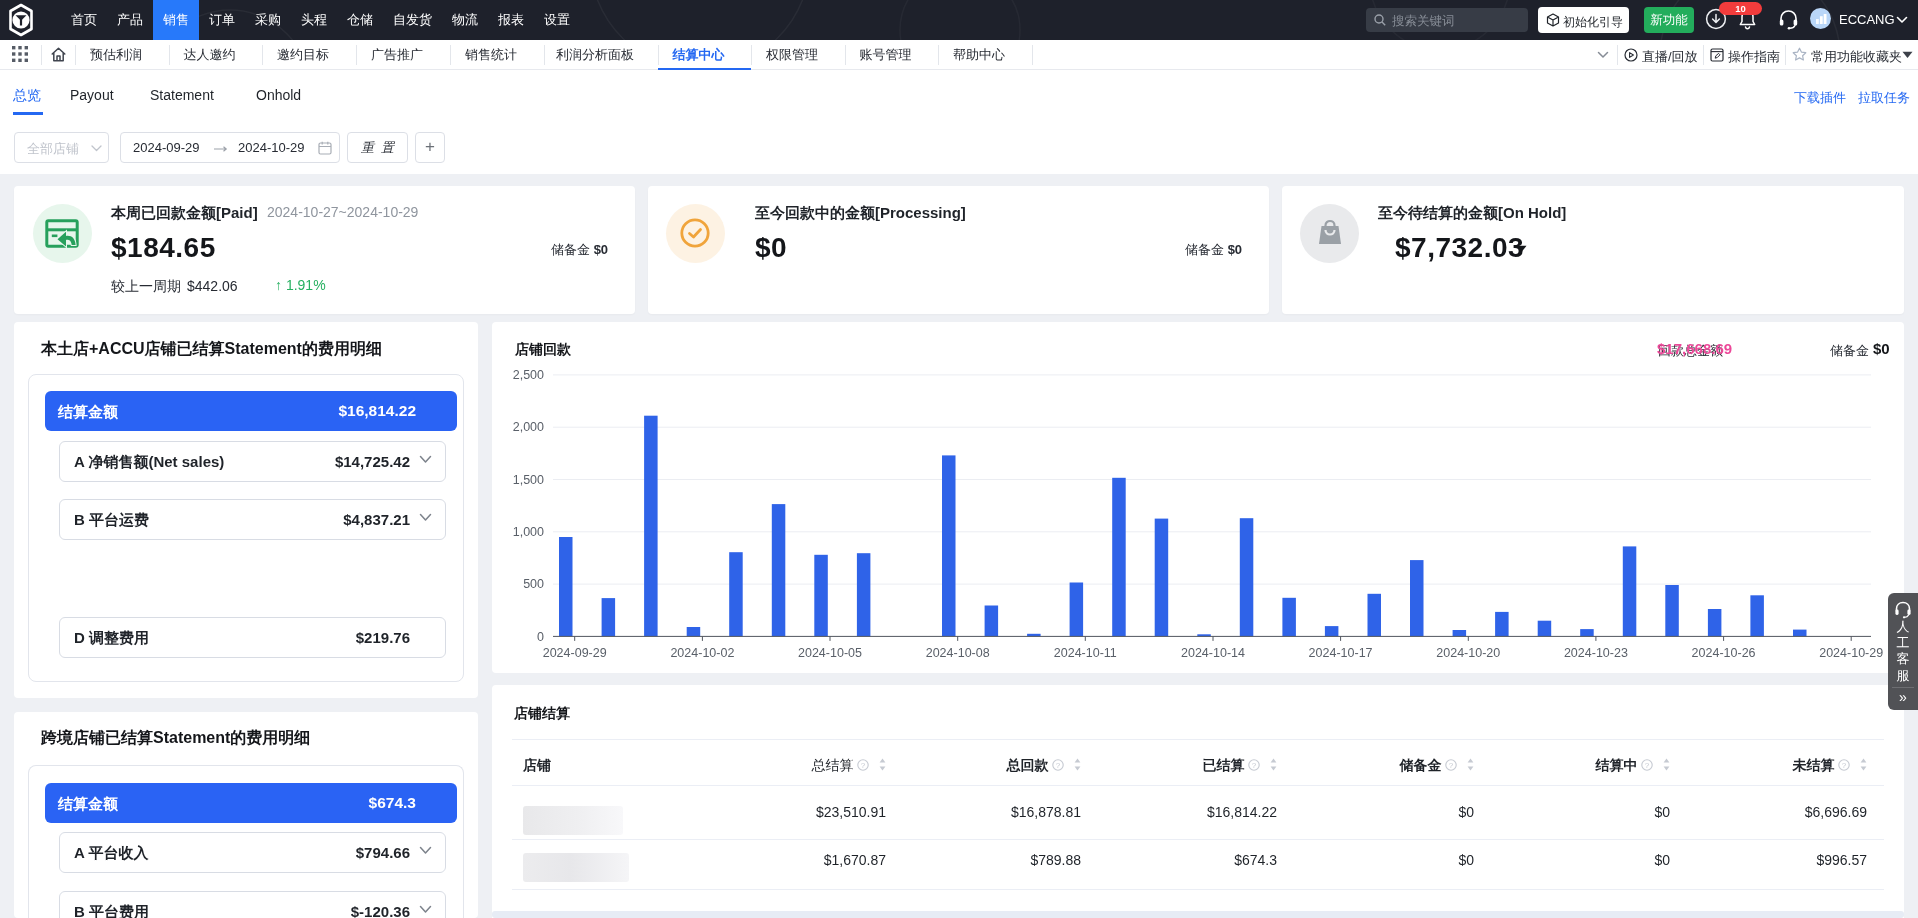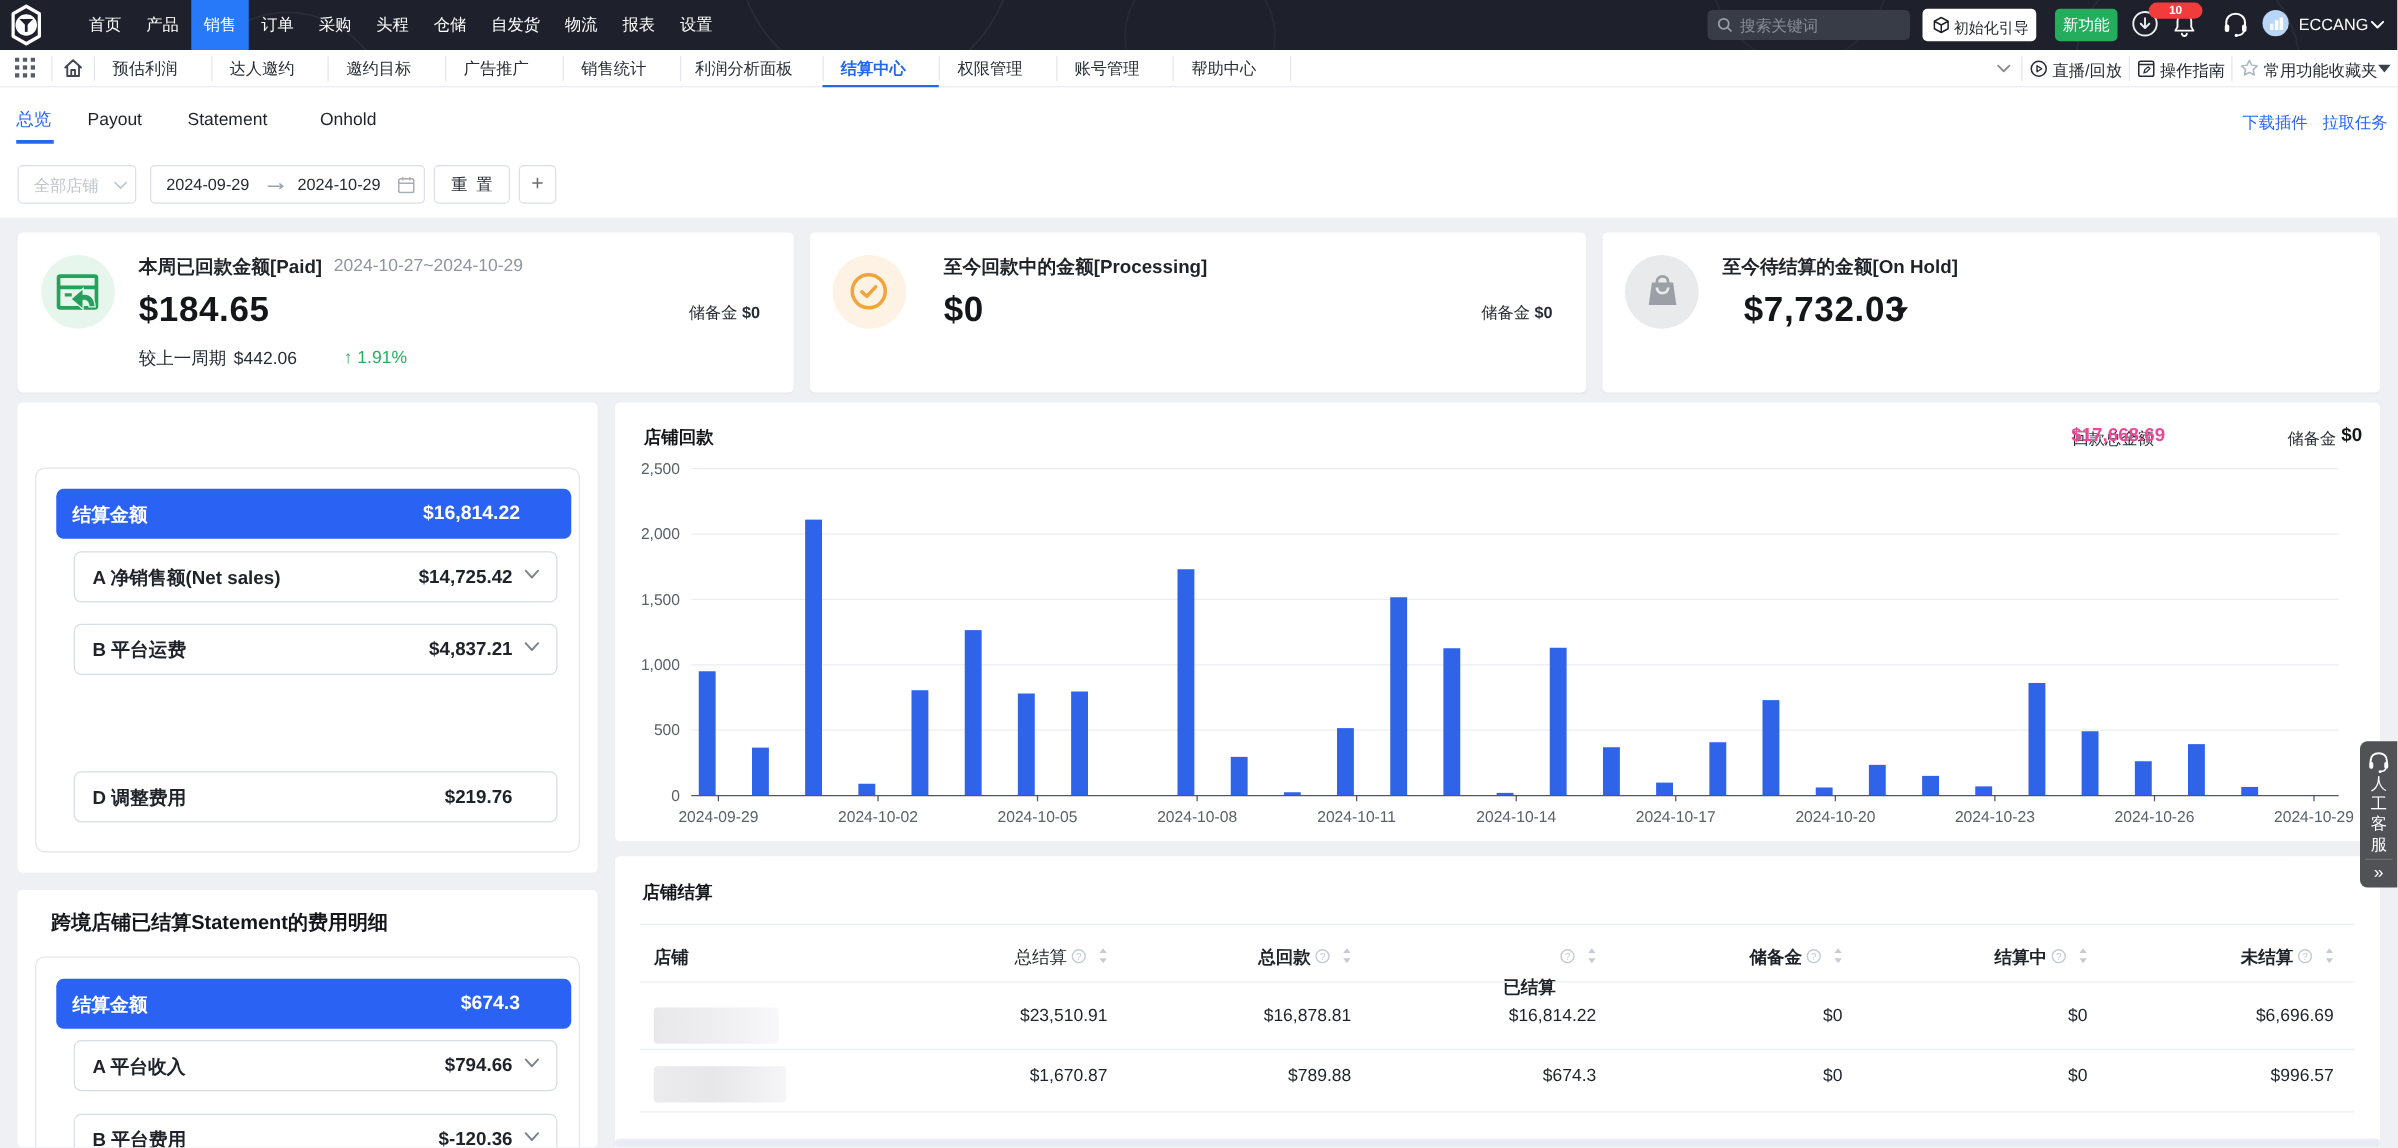--- a/index.html
+++ b/index.html
@@ -190,21 +190,21 @@
     <span class="abs" style="left:12px;top:7px;color:#272b33;">2024-09-29</span>
     <svg class="abs" style="left:93px;top:13px" width="14" height="6" viewBox="0 0 14 6">
         <path d="M0 3 L12 3 M9.5 0.8 L12.2 3 L9.5 5.2" fill="none" stroke="#9ca1a9" stroke-width="1.2"></path>
       </svg>
     <span class="abs" style="left:117px;top:7px;color:#272b33;">2024-10-29</span>
     <svg class="abs" style="left:197px;top:8px" width="14" height="14" viewBox="0 0 14 14">
         <rect x="1" y="2" width="12" height="11" rx="1.5" fill="none" stroke="#a8adb5" stroke-width="1.2"></rect>
         <path d="M1 5.5 L13 5.5 M4.2 0.8 L4.2 3.4 M9.8 0.8 L9.8 3.4" stroke="#a8adb5" stroke-width="1.2" fill="none"></path>
       </svg>
   </div>
-  <div class="ctl" style="left:347px;width:61px;text-align:center;line-height:29px;color:#272b33;"><span style="letter-spacing:7px;margin-left:7px;">重置</span></div>
+  <div class="ctl" style="left:347px;width:61px;text-align:center;line-height:29px;color:#272b33;font-style:italic;"><span style="letter-spacing:7px;margin-left:7px;">重置</span></div>
   <div class="ctl" style="left:415px;width:30px;text-align:center;line-height:27px;color:#6b7077;font-size:17px;">+</div>
 </div>
 
 <div class="card" style="left:14px;width:621px;">
   <div class="cico" style="left:18.5px;background:#e7f6ec;">
     <svg width="34" height="29" viewBox="0 0 34 29">
         <rect x="1.8" y="1.8" width="30.4" height="25.4" rx="1.5" fill="none" stroke="#27a05c" stroke-width="3"></rect>
         <line x1="3" y1="10.8" x2="31" y2="10.8" stroke="#27a05c" stroke-width="3"></line>
         <line x1="6.8" y1="16.8" x2="12.4" y2="16.8" stroke="#27a05c" stroke-width="2.6"></line>
         <path d="M12.5 20.2 L21 12.8 L21 16.9 C26.5 16.1 30.2 19.2 30.6 26 L26.7 26 C26.2 21.7 24 20.6 21 20.9 L21 27.4 Z" fill="#27a05c" stroke="#e7f6ec" stroke-width="2" paint-order="stroke"></path>
@@ -238,20 +238,21 @@
       </svg>
   </div>
   <span class="ctitle" style="left:96px;">至今待结算的金额[On Hold]</span>
   <span class="cbig" style="left:113px;">$7,732.03</span>
   <svg class="abs" style="left:234px;top:59px" width="11" height="8" viewBox="0 0 11 8">
       <path d="M0.5 0.8 L5.5 7 L10.5 0.8 Z" fill="#14161a"></path>
     </svg>
 </div>
 
 <div class="panel" style="left:14px;top:322px;width:464px;height:376px;">
+  <div class="ptitle abs" style="left:27px;top:17px;">本土店+ACCU店铺已结算Statement的费用明细</div>
   <div class="fbox" style="top:51.5px;height:308.5px;">
     <div class="fblue" style="top:16px;">
       <span class="abs" style="left:13px;top:12px;font-size:15px;">结算金额</span>
       <span class="abs" style="right:41px;top:11px;font-size:15.5px;">$16,814.22</span>
     </div>
     <div class="frow" style="top:66px;">
         <span class="lab">A 净销售额(Net sales)</span>
         <span class="val">$14,725.42</span>
         <svg class="chev" width="13" height="9" viewBox="0 0 13 9">
           <path d="M1.5 1.5 L6.5 7 L11.5 1.5" fill="none" stroke="#7d838c" stroke-width="1.5" stroke-linecap="round" stroke-linejoin="round"></path>
@@ -387,21 +388,21 @@
       </svg>
 <span class="abs" style="right:855.5px;top:72px;font-weight:bold;">总回款</span>
 <svg class="abs" style="right:840.5px;top:74px" width="12" height="12" viewBox="0 0 12 12">
         <circle cx="6" cy="6" r="5.2" fill="none" stroke="#c6cad2" stroke-width="1.1"></circle>
         <text x="6" y="8.8" font-size="8" fill="#c6cad2" text-anchor="middle">?</text>
       </svg>
 <svg class="abs" style="right:823px;top:73px" width="7" height="13" viewBox="0 0 7 13">
         <path d="M3.5 0.5 L6.4 4.4 L0.6 4.4 Z" fill="#c6cad2"></path>
         <path d="M3.5 12.5 L6.4 8.6 L0.6 8.6 Z" fill="#c6cad2"></path>
       </svg>
-<span class="abs" style="right:659.5px;top:72px;font-weight:bold;margin-top:24px;">已结算</span>
+<span class="abs" style="right:659.5px;top:72px;font-weight:bold;">已结算</span>
 <svg class="abs" style="right:644.5px;top:74px" width="12" height="12" viewBox="0 0 12 12">
         <circle cx="6" cy="6" r="5.2" fill="none" stroke="#c6cad2" stroke-width="1.1"></circle>
         <text x="6" y="8.8" font-size="8" fill="#c6cad2" text-anchor="middle">?</text>
       </svg>
 <svg class="abs" style="right:627px;top:73px" width="7" height="13" viewBox="0 0 7 13">
         <path d="M3.5 0.5 L6.4 4.4 L0.6 4.4 Z" fill="#c6cad2"></path>
         <path d="M3.5 12.5 L6.4 8.6 L0.6 8.6 Z" fill="#c6cad2"></path>
       </svg>
 <span class="abs" style="right:462.5px;top:72px;font-weight:bold;">储备金</span>
 <svg class="abs" style="right:447.5px;top:74px" width="12" height="12" viewBox="0 0 12 12">

